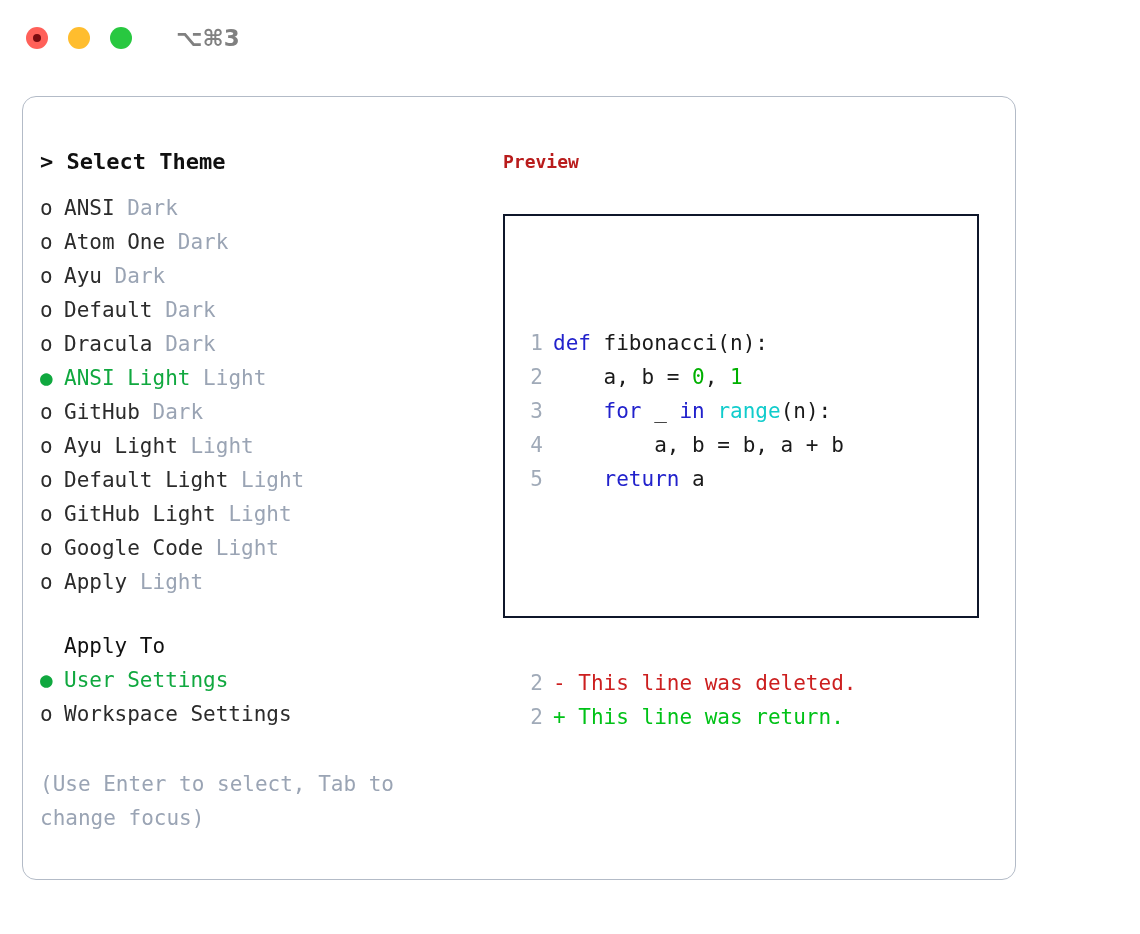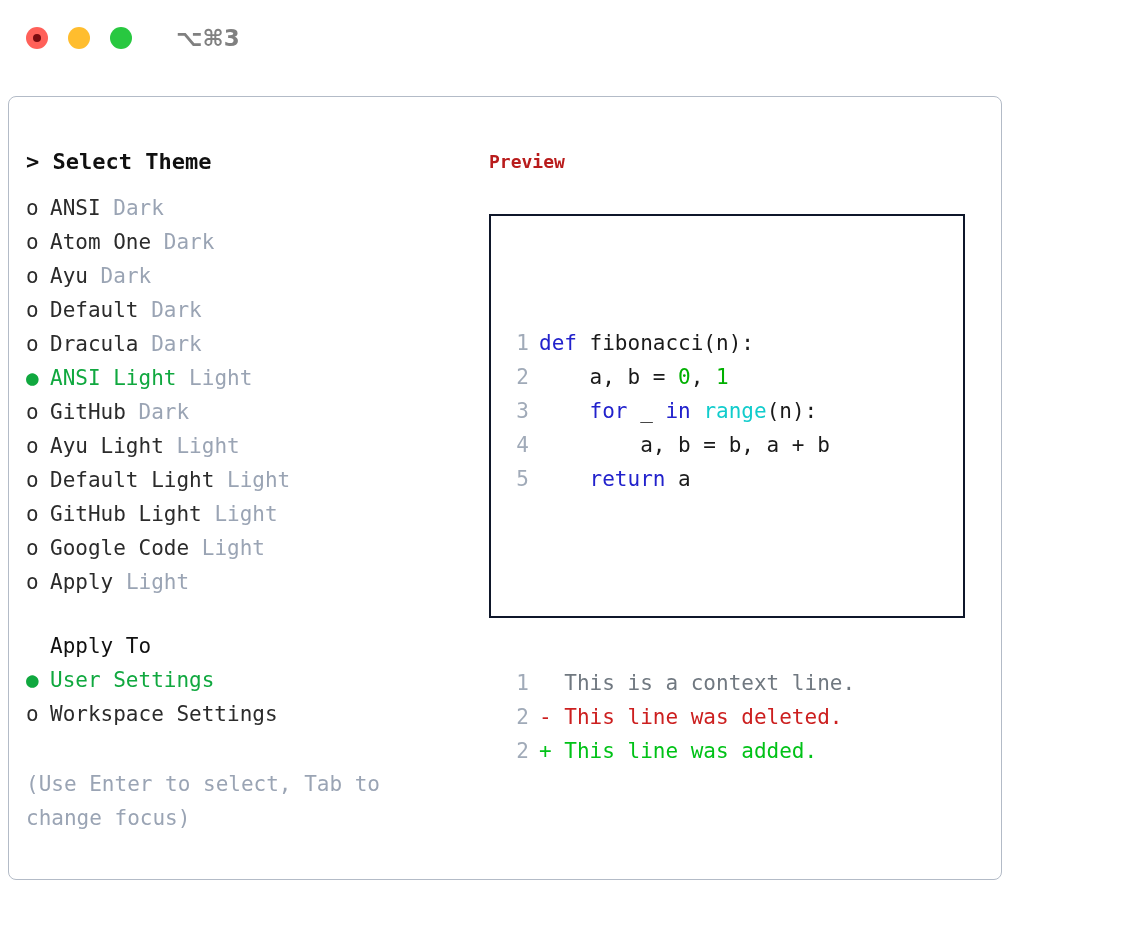--- a/index.html
+++ b/index.html
@@ -54,26 +54,26 @@
     color: #808080;
     font-size: 23px;
     font-weight: bold;
     letter-spacing: 0px;
     font-family: "DejaVu Sans", "Liberation Sans", sans-serif;
   }
 
   
   .window {
     position: absolute;
-    left: 8px;
+    left: 22px;
     top: 96px;
     width: 994px;
     height: 784px;
     border: 1px solid #b3bbc7;
-    border-radius: 8px;
+    border-radius: 14px;
     box-sizing: border-box;
     background: #ffffff;
   }
 
   .content {
     position: absolute;
     left: 0; top: 0;
     width: 100%;
     height: 100%;
   }
@@ -225,19 +225,19 @@
 
       <div class="hint">(Use Enter to select, Tab to change focus)</div>
     </div>
 
     <div class="right-pane">
       <div class="preview-label">Preview</div>
       <div class="preview-box">
         <div class="code">
           <div id="code-block"><div class="code-line"><span class="lineno">1</span><span class="kw">def</span><span class="plain"> fibonacci(n):</span></div><div class="code-line"><span class="lineno">2</span><span class="plain">    a, b = </span><span class="num">0</span><span class="plain">, </span><span class="num">1</span></div><div class="code-line"><span class="lineno">3</span><span class="plain">    </span><span class="kw">for</span><span class="plain"> _ </span><span class="kw">in</span><span class="plain"> </span><span class="bi">range</span><span class="plain">(n):</span></div><div class="code-line"><span class="lineno">4</span><span class="plain">        a, b = b, a + b</span></div><div class="code-line"><span class="lineno">5</span><span class="plain">    </span><span class="kw">return</span><span class="plain"> a</span></div></div>
           <div class="gap"></div>
-          <div id="diff-block"><div class="code-line"><span class="lineno">1</span><span class="ctx">  This is a context line.</span></div><div class="code-line"><span class="lineno">2</span><span class="del">- This line was deleted.</span></div><div class="code-line"><span class="lineno">2</span><span class="add">+ This line was added.</span></div></div>
+          <div id="diff-block"><div class="code-line"><span class="lineno">2</span><span class="del">- This line was deleted.</span></div><div class="code-line"><span class="lineno">2</span><span class="add">+ This line was return.</span></div></div>
         </div>
       </div>
     </div>
 
   </div>
 </div>
 
 </body></html>

